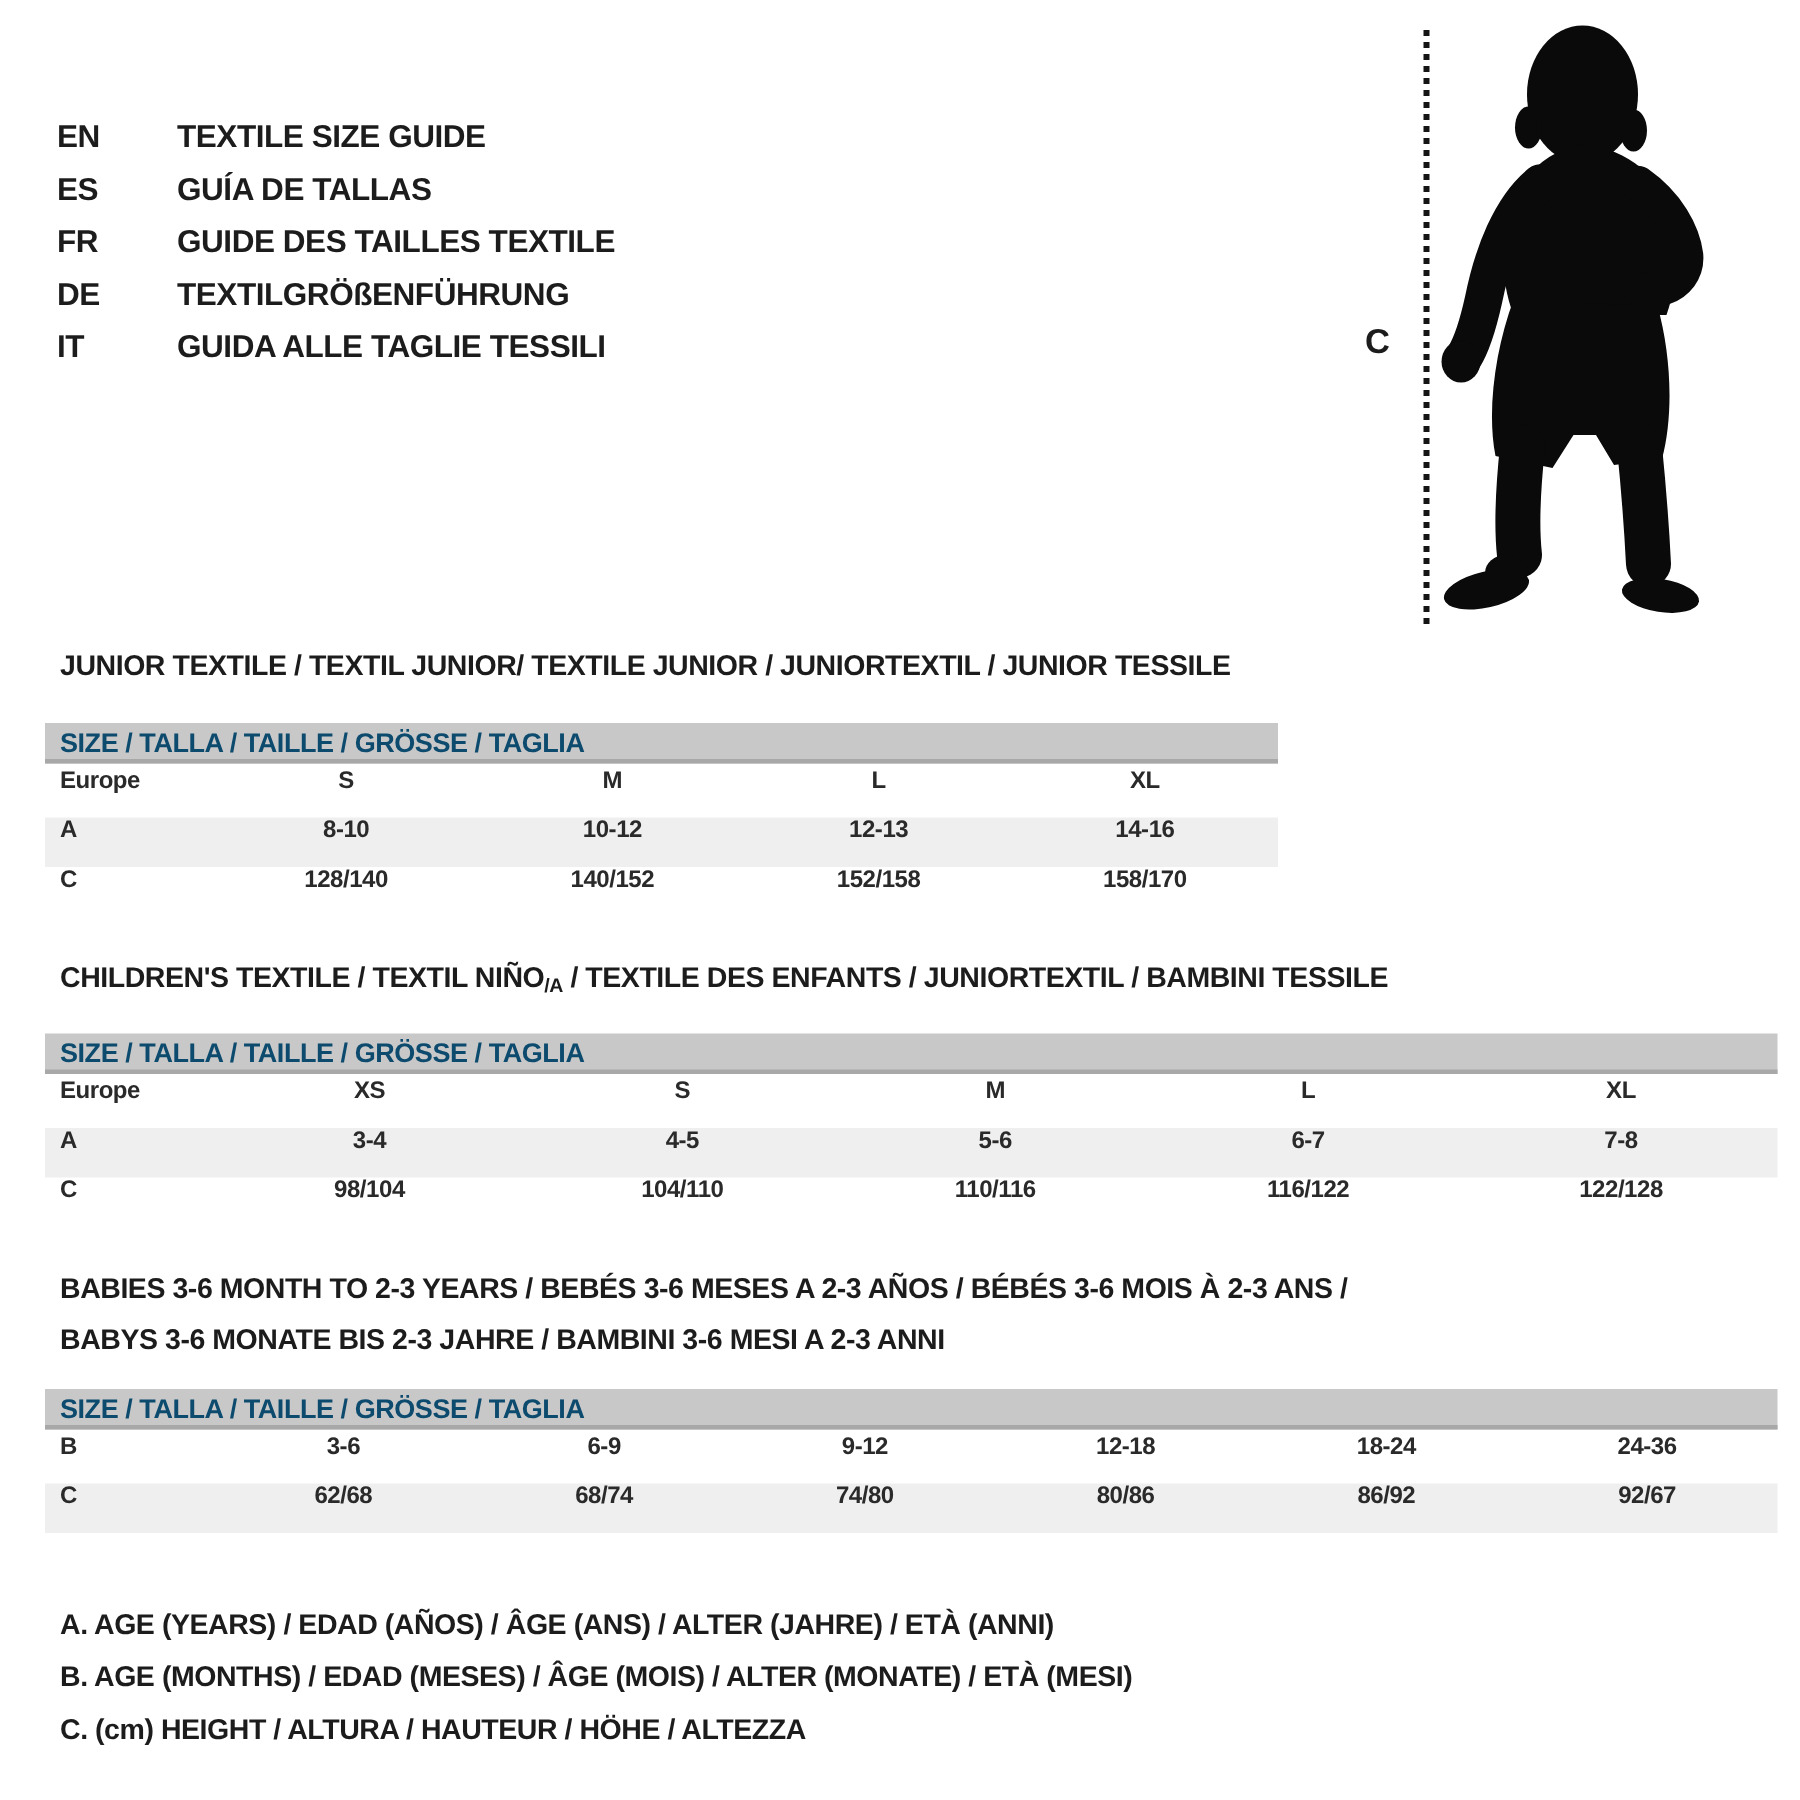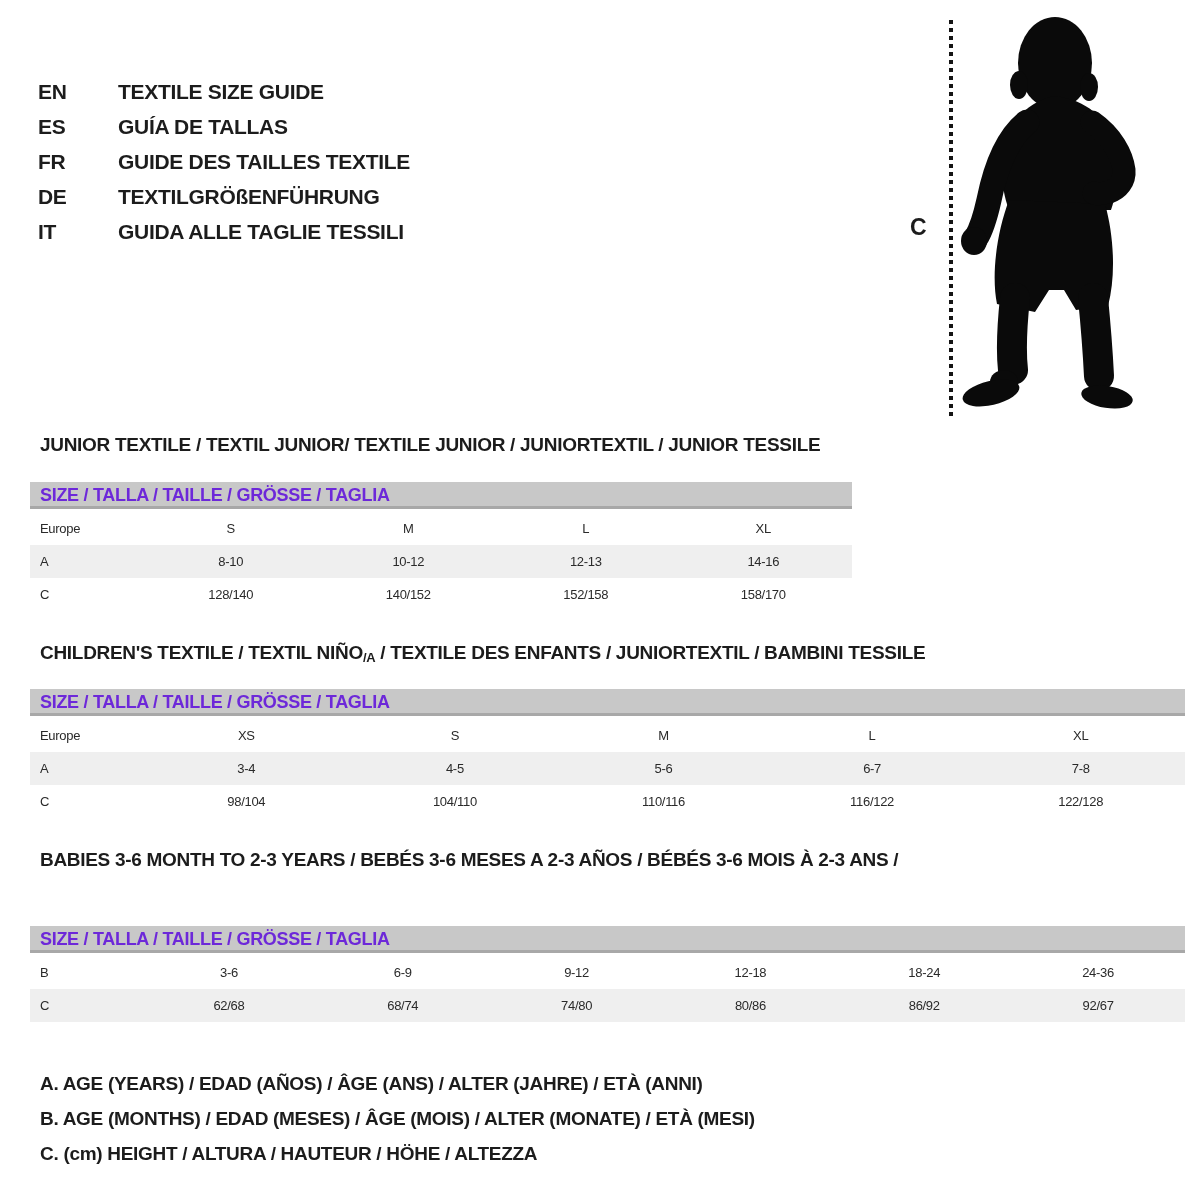--- a/index.html
+++ b/index.html
@@ -40,23 +40,23 @@
 
   
   .size-table { position:absolute; left:30px; }
   .tbl-junior   { top:482px; width:822px; }
   .tbl-children { top:689px; width:1155px; }
   .tbl-babies   { top:926px; width:1155px; }
   .st-header {
     height:27px; line-height:26px;
     background:#c8c8c8; border-bottom:3px solid #a8a8a8;
     margin-bottom:3px; padding-left:10px;
-    font-size:18px; font-weight:700; color:#6d28d9;
-  }
-  .st-row { display:flex; height:33px; align-items:center; font-size:13px; color:#2a2a2a; }
+    font-size:18px; font-weight:700; color:#0c4a6e;
+  }
+  .st-row { display:flex; height:33px; font-size:16px; color:#2a2a2a;font-weight:bold; }
   .st-row.shaded { background:#efefef; }
   .st-label { width:112px; padding-left:10px; flex:0 0 auto; }
   .st-cell { flex:1 1 0; text-align:center; }
 
   
   .legend { position:absolute; left:40px; top:1066px; }
   .legend-line { height:35px; line-height:35px; font-size:19px; font-weight:700; white-space:nowrap; }
 </style>
 </head>
 <body>
@@ -168,20 +168,21 @@
       <span class="st-cell">98/104</span>
       <span class="st-cell">104/110</span>
       <span class="st-cell">110/116</span>
       <span class="st-cell">116/122</span>
       <span class="st-cell">122/128</span>
     </div>
   </div>
 
   <div class="section-title title-babies">
     <div>BABIES 3-6 MONTH TO 2-3 YEARS / BEBÉS 3-6 MESES A 2-3 AÑOS / BÉBÉS 3-6 MOIS À 2-3 ANS /</div>
+    <div>BABYS 3-6 MONATE BIS 2-3 JAHRE / BAMBINI 3-6 MESI A 2-3 ANNI</div>
   </div>
   <div class="size-table tbl-babies">
     <div class="st-header">SIZE / TALLA / TAILLE / GRÖSSE / TAGLIA</div>
     <div class="st-row">
       <span class="st-label">B</span>
       <span class="st-cell">3-6</span>
       <span class="st-cell">6-9</span>
       <span class="st-cell">9-12</span>
       <span class="st-cell">12-18</span>
       <span class="st-cell">18-24</span>

